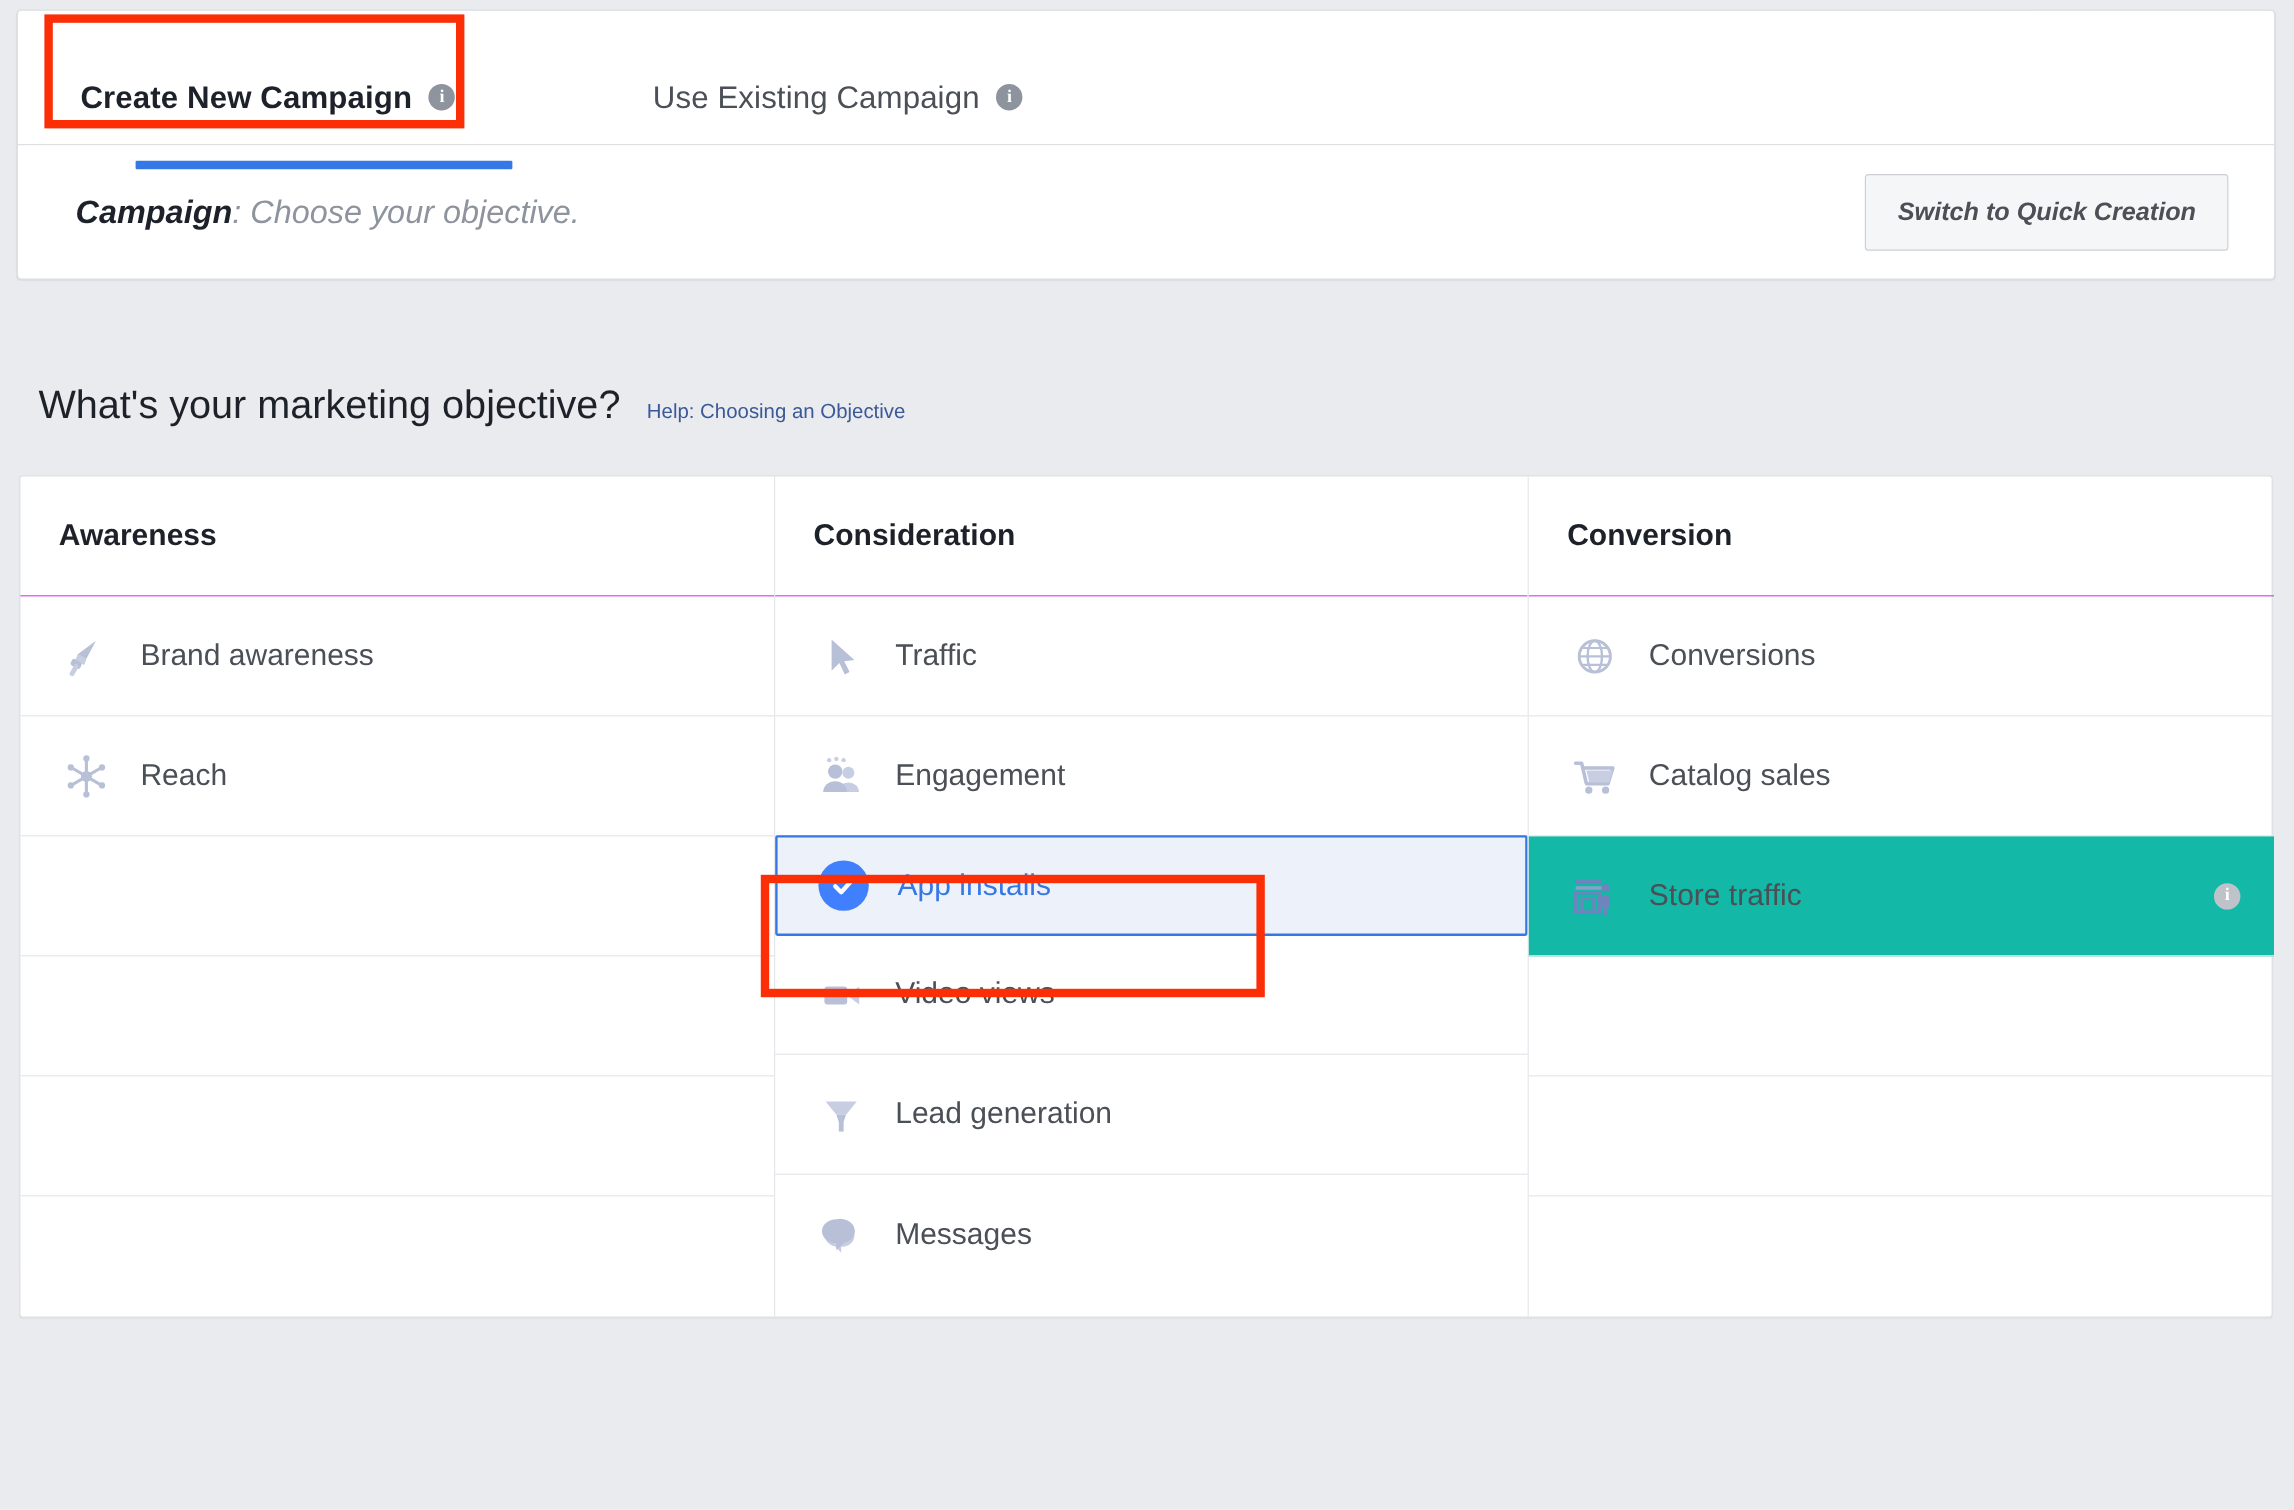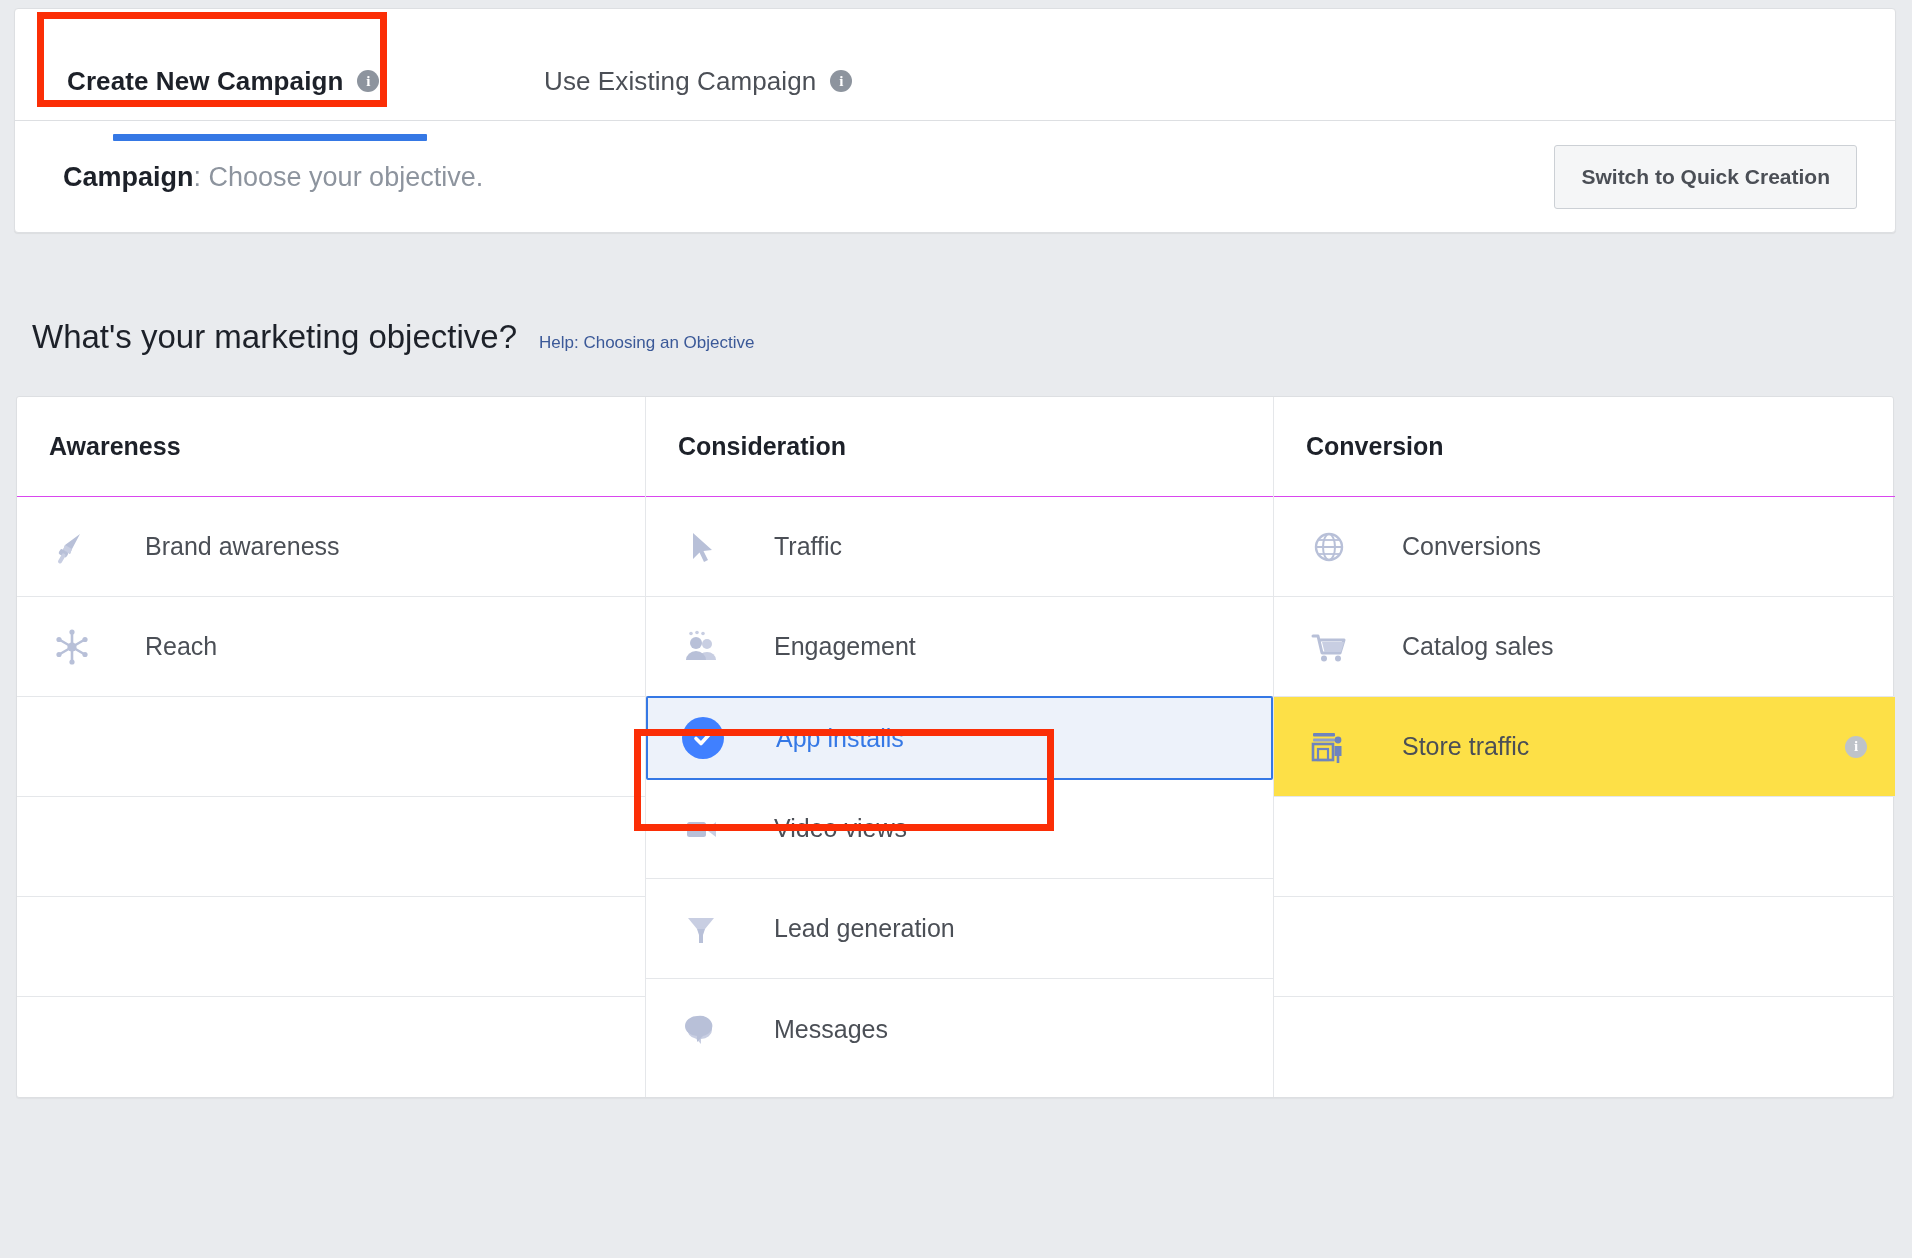--- a/index.html
+++ b/index.html
@@ -58,21 +58,21 @@
     font-weight: bold;
     font-family: "Liberation Serif", serif;
     line-height: 1;
     flex: 0 0 auto;
   }
   .info-icon.pale { background: #bec3c9; }
 
   .card-row2 {
     position: relative;
     height: 112px;
-    display: flex; align-items: center;
+    display: flex; align-items: center; font-style: italic;
   }
   .campaign-line {
     position: absolute;
     left: 48px; top: 50%;
     transform: translateY(-50%);
     font-size: 27px;
     color: #8d949e;
     white-space: nowrap;
   }
   .campaign-line b { color: #1d2129; font-weight: bold; }
@@ -138,37 +138,36 @@
     color: #1d2129;
   }
 
   .obj-row {
     height: 100px;
     display: flex; align-items: center;
     padding-left: 32px; padding-right: 28px;
     border-bottom: 1px solid #e5e7ea;
     cursor: pointer;
     position: relative;
-    gap: 28px;
   }
   .obj-row:last-child { border-bottom: none; }
   .obj-row .ico {
     width: 46px; height: 46px;
     flex: 0 0 46px;
     display: flex; align-items: center; justify-content: center;
     margin-right: 22px;
   }
   .obj-row .lbl {
     font-size: 25px;
     color: #4b4f56;
     white-space: nowrap;
   }
   .obj-row.blank { cursor: default; }
 
-  .obj-row.hovered { background: #fde047; }
+  .obj-row.hovered { background: #14b8a6; }
   .obj-row .trailing-info { margin-left: auto; }
 
   .obj-row.selected {
     background: #edf2fa;
     border: 2px solid #3578e5;
     border-radius: 2px;
     margin: -1px 0;
     height: 84px;
   }
   .obj-row.selected .lbl { color: #3578e5; }

